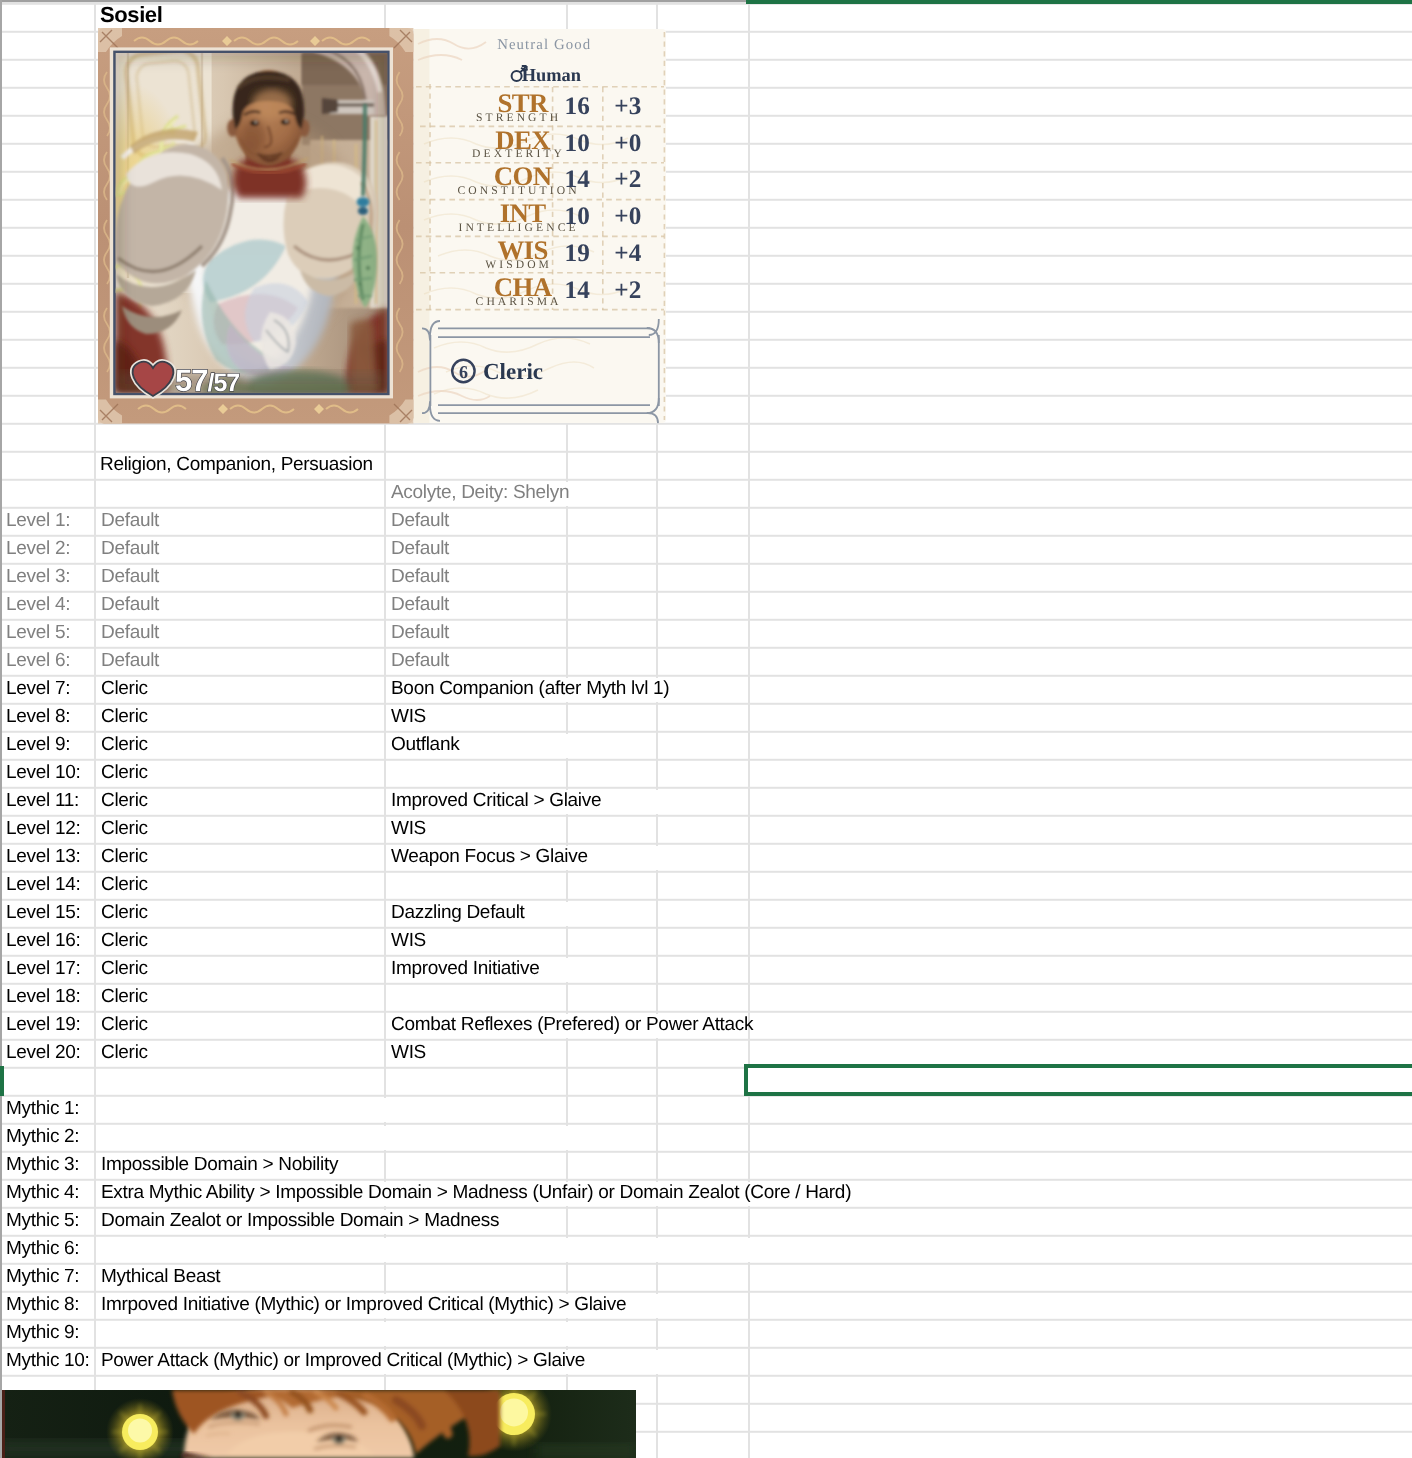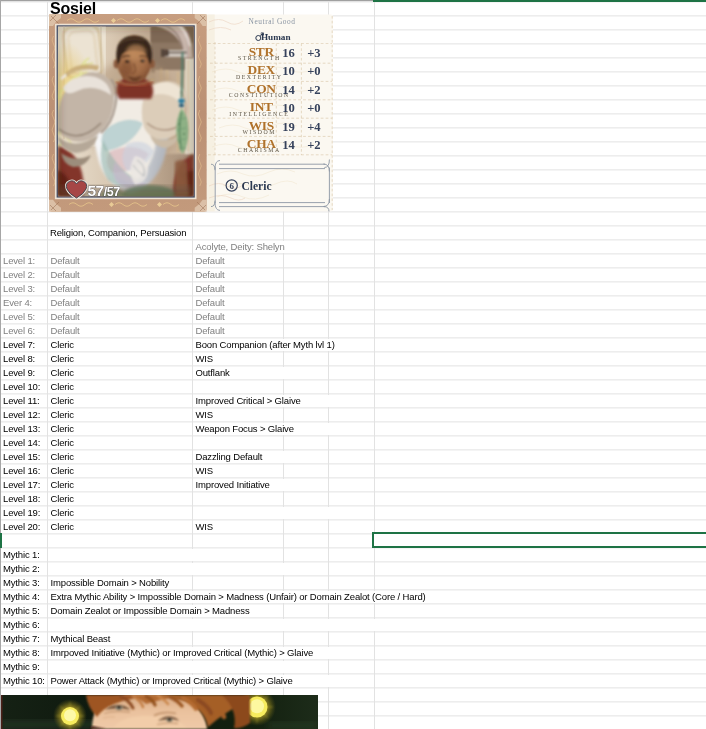--- a/index.html
+++ b/index.html
@@ -4,21 +4,21 @@
 html,body{margin:0;padding:0;width:706px;height:729px;overflow:hidden;background:#fff;}
 #sheet{position:absolute;left:0;top:0;width:706px;height:729px;
  font-family:"Liberation Sans",sans-serif;
  background-image:repeating-linear-gradient(to bottom,#e2e2e2 0 1px,transparent 1px 14px);
  background-position:0 1.4px;}
 .vl{position:absolute;top:1.4px;bottom:0;width:1px;background:#e2e2e2;z-index:1;}
 .cov{position:absolute;height:12.6px;background:#fff;z-index:2;}
 .ct{position:absolute;height:13px;line-height:13px;font-size:9.5px;letter-spacing:-0.15px;white-space:pre;z-index:3;}
 .tb{color:#000;}
 .tg{color:#808080;}
-.tt{color:#000;font-weight:bold;font-size:16px;letter-spacing:-0.2px;}
+.tt{color:#000;font-weight:bold;font-size:11px;letter-spacing:-0.2px;}
 .edge-top{position:absolute;left:0;top:0;width:373px;height:1px;background:#a0a0a0;z-index:6;}
 .edge-left{position:absolute;left:0;top:0;width:1px;height:729px;background:#a6a6a6;z-index:6;}
 .grn-top{position:absolute;left:373px;top:0;width:333px;height:2px;background:#1e7345;z-index:7;}
 .grn-sliver{position:absolute;left:0;top:533px;width:1.5px;height:14.6px;background:#1e7345;z-index:7;}
 .grn-box{position:absolute;left:372px;top:532.2px;width:340px;height:12.2px;border:2.2px solid #1e7345;background:#fff;z-index:5;}
 #card{position:absolute;left:48.5px;top:14px;width:284px;height:198px;z-index:4;}
 #photo{position:absolute;left:0px;top:695px;width:318px;height:34px;z-index:4;}
 </style></head><body>
 <div id="sheet">
 <div class="vl" style="left:47px"></div>
@@ -47,21 +47,21 @@
 <div class="ct tg" style="left:195.5px;top:240.0px">Acolyte, Deity: Shelyn</div>
 <div class="ct tg" style="left:3px;top:254.0px">Level 1:</div>
 <div class="ct tg" style="left:50.5px;top:254.0px">Default</div>
 <div class="ct tg" style="left:195.5px;top:254.0px">Default</div>
 <div class="ct tg" style="left:3px;top:268.0px">Level 2:</div>
 <div class="ct tg" style="left:50.5px;top:268.0px">Default</div>
 <div class="ct tg" style="left:195.5px;top:268.0px">Default</div>
 <div class="ct tg" style="left:3px;top:282.0px">Level 3:</div>
 <div class="ct tg" style="left:50.5px;top:282.0px">Default</div>
 <div class="ct tg" style="left:195.5px;top:282.0px">Default</div>
-<div class="ct tg" style="left:3px;top:296.0px">Ever 4:</div>
+<div class="ct tg" style="left:3px;top:296.0px">Level 4:</div>
 <div class="ct tg" style="left:50.5px;top:296.0px">Default</div>
 <div class="ct tg" style="left:195.5px;top:296.0px">Default</div>
 <div class="ct tg" style="left:3px;top:310.0px">Level 5:</div>
 <div class="ct tg" style="left:50.5px;top:310.0px">Default</div>
 <div class="ct tg" style="left:195.5px;top:310.0px">Default</div>
 <div class="ct tg" style="left:3px;top:324.0px">Level 6:</div>
 <div class="ct tg" style="left:50.5px;top:324.0px">Default</div>
 <div class="ct tg" style="left:195.5px;top:324.0px">Default</div>
 <div class="ct tb" style="left:3px;top:338.0px">Level 7:</div>
 <div class="ct tb" style="left:50.5px;top:338.0px">Cleric</div>
@@ -91,20 +91,21 @@
 <div class="ct tb" style="left:3px;top:464.0px">Level 16:</div>
 <div class="ct tb" style="left:50.5px;top:464.0px">Cleric</div>
 <div class="ct tb" style="left:195.5px;top:464.0px">WIS</div>
 <div class="ct tb" style="left:3px;top:478.0px">Level 17:</div>
 <div class="ct tb" style="left:50.5px;top:478.0px">Cleric</div>
 <div class="ct tb" style="left:195.5px;top:478.0px">Improved Initiative</div>
 <div class="ct tb" style="left:3px;top:492.0px">Level 18:</div>
 <div class="ct tb" style="left:50.5px;top:492.0px">Cleric</div>
 <div class="ct tb" style="left:3px;top:506.0px">Level 19:</div>
 <div class="ct tb" style="left:50.5px;top:506.0px">Cleric</div>
+<div class="ct tb" style="left:195.5px;top:506.0px">Combat Reflexes (Prefered) or Power Attack</div>
 <div class="ct tb" style="left:3px;top:520.0px">Level 20:</div>
 <div class="ct tb" style="left:50.5px;top:520.0px">Cleric</div>
 <div class="ct tb" style="left:195.5px;top:520.0px">WIS</div>
 <div class="ct tb" style="left:3px;top:548.0px">Mythic 1:</div>
 <div class="ct tb" style="left:3px;top:562.0px">Mythic 2:</div>
 <div class="ct tb" style="left:3px;top:576.0px">Mythic 3:</div>
 <div class="ct tb" style="left:50.5px;top:576.0px">Impossible Domain &gt; Nobility</div>
 <div class="ct tb" style="left:3px;top:590.0px">Mythic 4:</div>
 <div class="ct tb" style="left:50.5px;top:590.0px">Extra Mythic Ability &gt; Impossible Domain &gt; Madness (Unfair) or Domain Zealot (Core / Hard)</div>
 <div class="ct tb" style="left:3px;top:604.0px">Mythic 5:</div>

